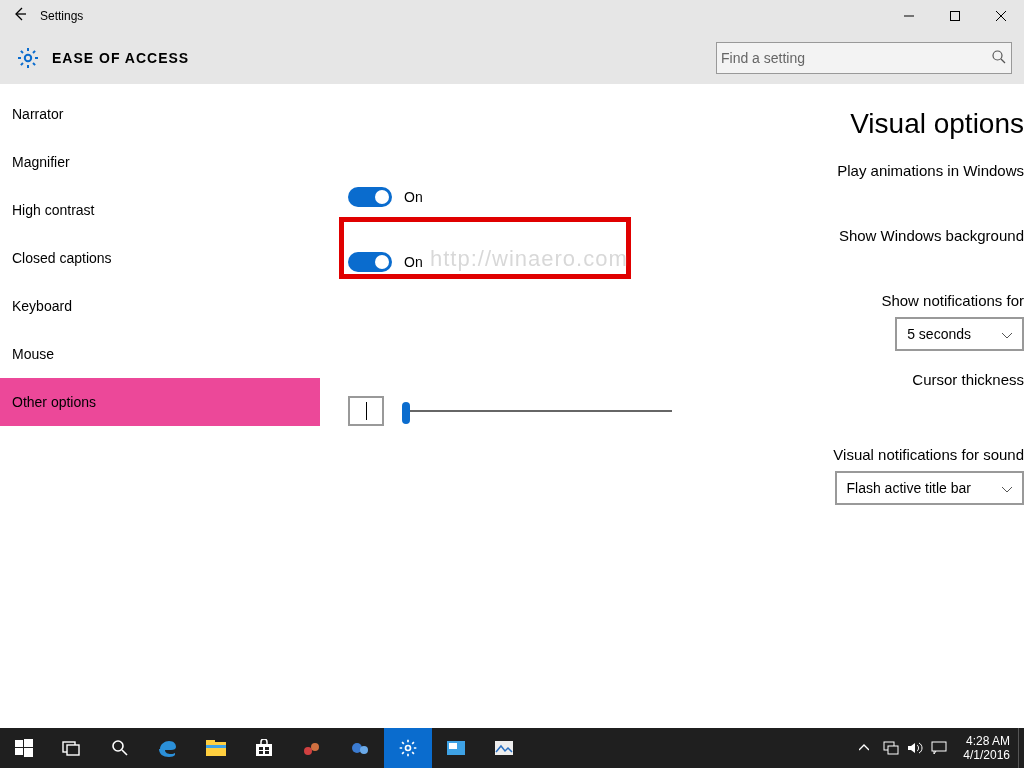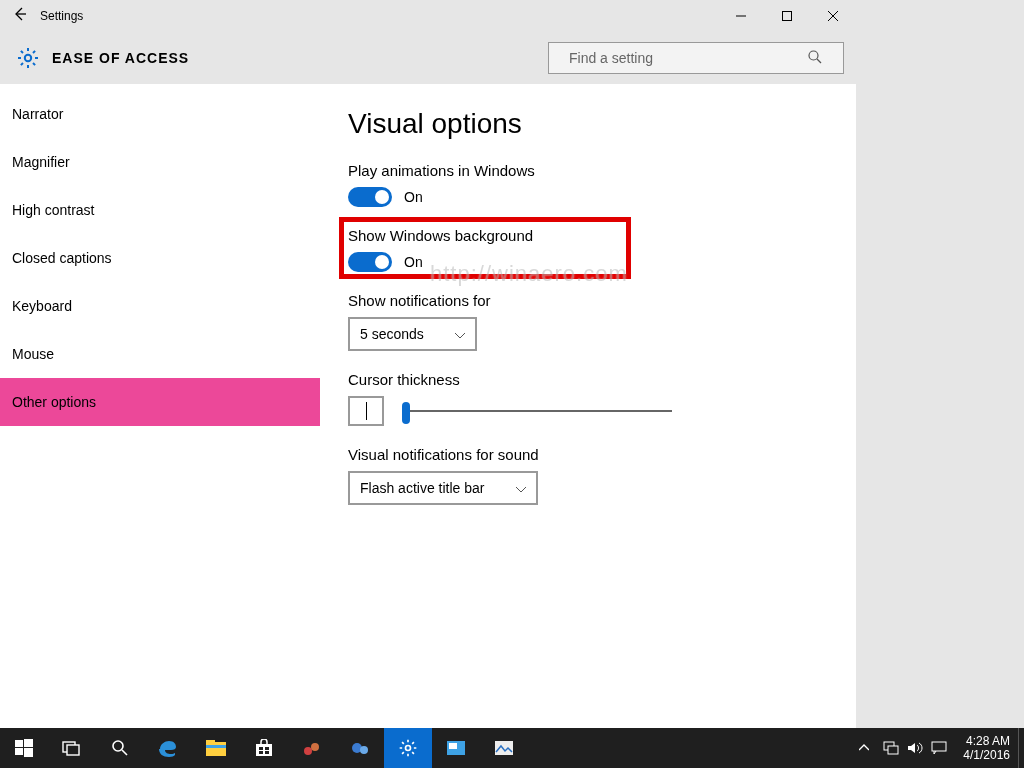--- a/index.html
+++ b/index.html
@@ -1,52 +1,52 @@
 <!DOCTYPE html>
 <html><head>
 <meta charset="utf-8">
 <style>
   * { box-sizing: border-box; font-family: "Segoe UI", Arial, sans-serif; }
   html, body { margin: 0; padding: 0; width: 1024px; height: 768px; overflow: hidden; }
   body { background: #e6e6e6; }
 
   
-  .window { position: absolute; left: 0; top: 0; width: 856px; height: 728px; background: #fff; }
+  .window { position: absolute; left: 0; top: 0; width: 1024px; height: 728px; background: #fff; }
   .titlebar { height: 32px; background: #e6e6e6; display: flex; align-items: center; }
   .titlebar .back { width: 40px; text-align: center; font-size: 16px; cursor: default; }
   .titlebar .title { font-size: 12px; color: #000; }
   .winbtns { margin-left: auto; display: flex; }
   .winbtn { width: 46px; height: 32px; display: flex; align-items: center; justify-content: center; font-size: 12px; }
   .winbtn svg { display: block; }
 
   .header { height: 52px; background: #e6e6e6; display: flex; align-items: center; padding: 0 12px 0 14px; }
   .gear { width: 28px; height: 28px; color: #0a6cce; display: flex; align-items: center; justify-content: center; }
   .breadcrumb { margin-left: 10px; font-size: 14px; letter-spacing: 1px; font-weight: 600; }
-  .search { margin-left: auto; width: 296px; height: 32px; border: 1px solid #999; background: #f3f3f3; display: flex; align-items: center; padding: 0 20px; color: #666; font-size: 14px; }
+  .search { margin-left: auto; width: 296px; height: 32px; border: 1px solid #999; background: #f3f3f3; display: flex; align-items: center; padding: 0 4px; color: #666; font-size: 14px; }
   .search .mag { margin-left: auto; color: #555; }
 
   .body { display: flex; height: calc(728px - 32px - 52px); }
   .sidebar { width: 320px; background: #fff; padding-top: 6px; }
   .side-item { height: 48px; display: flex; align-items: center; padding-left: 12px; font-size: 14px; color: #000; }
   .side-item.sel { background: #ec4899; }
 
-  .content { flex: 1; background: #fff; padding: 24px 0 0 28px; position: relative; }
+  .content { flex: 1; background: #fff; padding: 24px 0 0 28px; position: relative; text-align: right; }
   h1.page { font-weight: 400; font-size: 28px; margin: 0 0 22px 0; }
   .opt-label { font-size: 15px; margin: 0 0 8px 0; }
   .row { margin-bottom: 20px; }
 
   
   .toggle-wrap { display: flex; align-items: center; gap: 12px; }
   .toggle { width: 44px; height: 20px; border-radius: 10px; background: #0a6cce; position: relative; }
   .toggle .knob { position: absolute; right: 3px; top: 3px; width: 14px; height: 14px; border-radius: 50%; background: #fff; }
   .toggle-state { font-size: 14px; }
 
   
   .redbox { position: absolute; border: 5px solid #e00000; left: 339px; top: 217px; width: 292px; height: 62px; pointer-events: none; }
-  .watermark { position: absolute; left: 430px; top: 261px; font-size: 22px; color: #b9b9b9; opacity: .55; letter-spacing: 1px; pointer-events: none; white-space: nowrap; text-shadow: 0 0 2px #fff; }
+  .watermark { position: absolute; left: 430px; top: 246px; font-size: 22px; color: #b9b9b9; opacity: .55; letter-spacing: 1px; pointer-events: none; white-space: nowrap; text-shadow: 0 0 2px #fff; }
 
   
   .dropdown { border: 2px solid #999; height: 34px; display: inline-flex; align-items: center; padding: 12px 10px; font-size: 14px; color: #000; min-width: 100px; gap: 31px; }
   .dropdown .chev { margin-left: auto; }
 
   
   .cursor-row { display: flex; align-items: center; gap: 18px; }
   .cursor-prev { width: 36px; height: 30px; border: 2px solid #999; display: flex; align-items: center; justify-content: center; }
   .cursor-prev .ibar { width: 1px; height: 18px; background: #000; }
   .slider { position: relative; width: 270px; height: 20px; }

